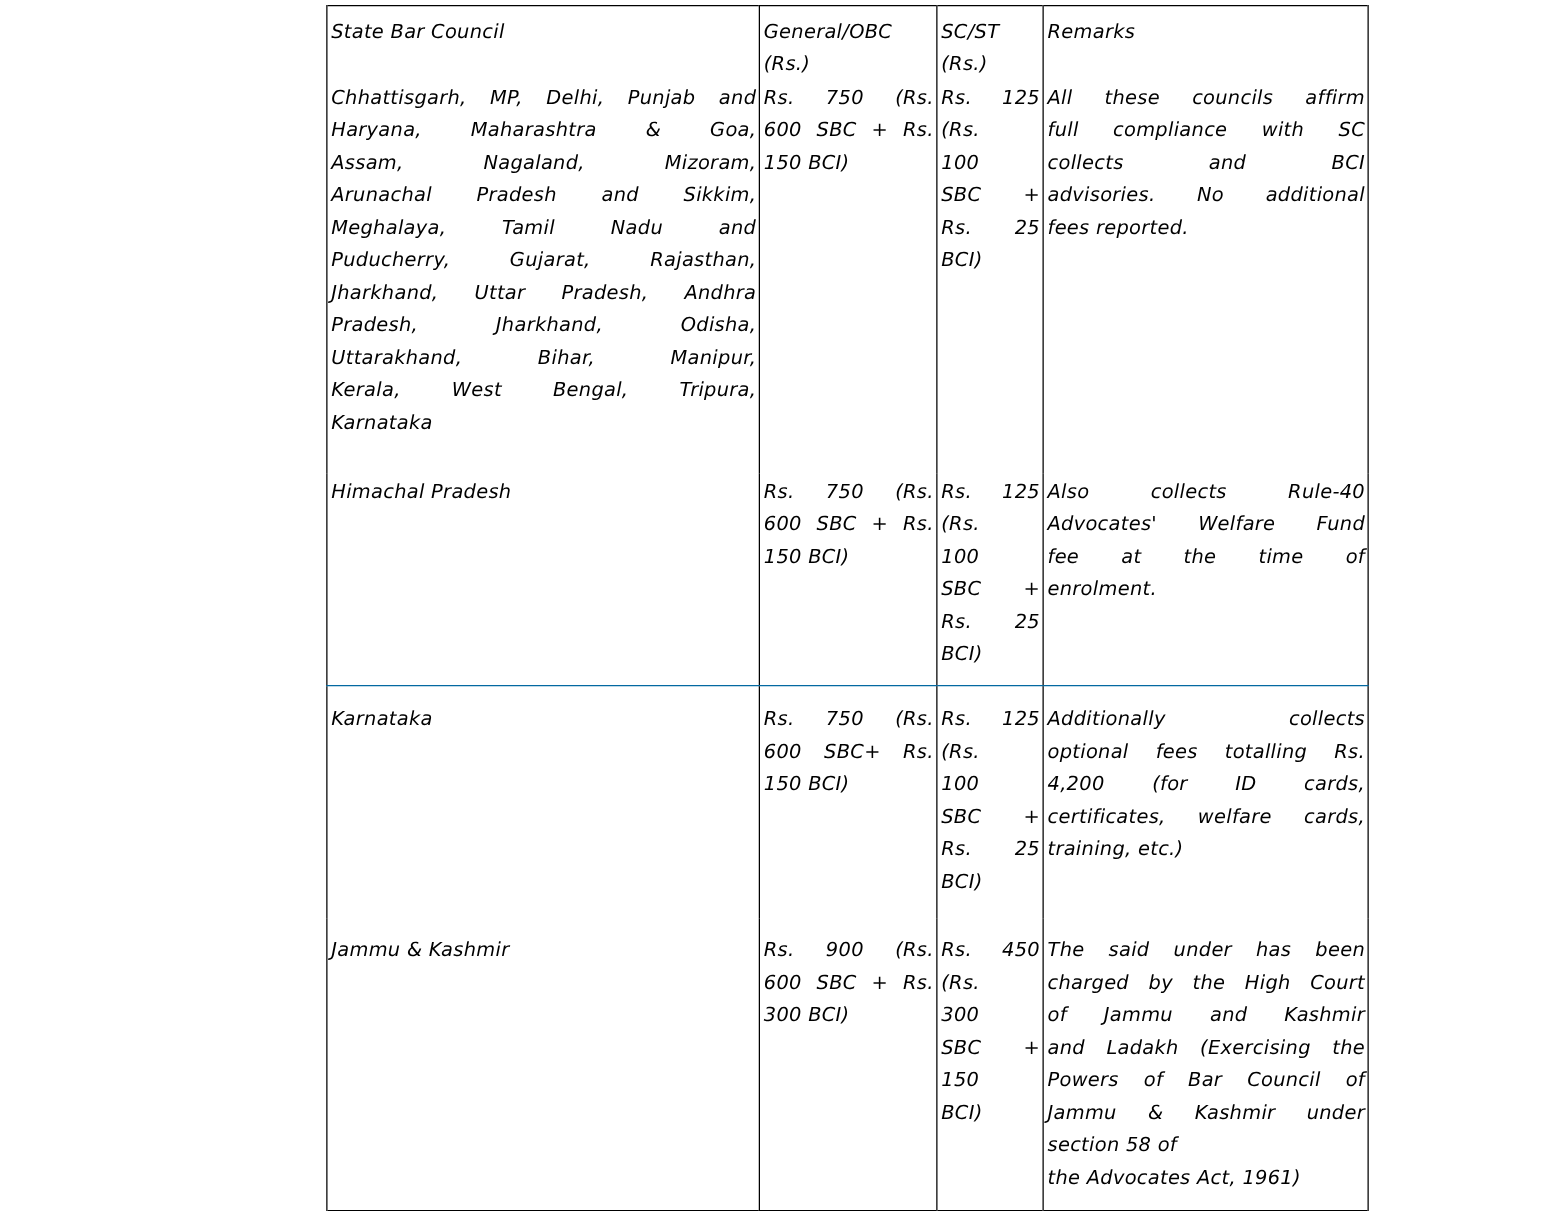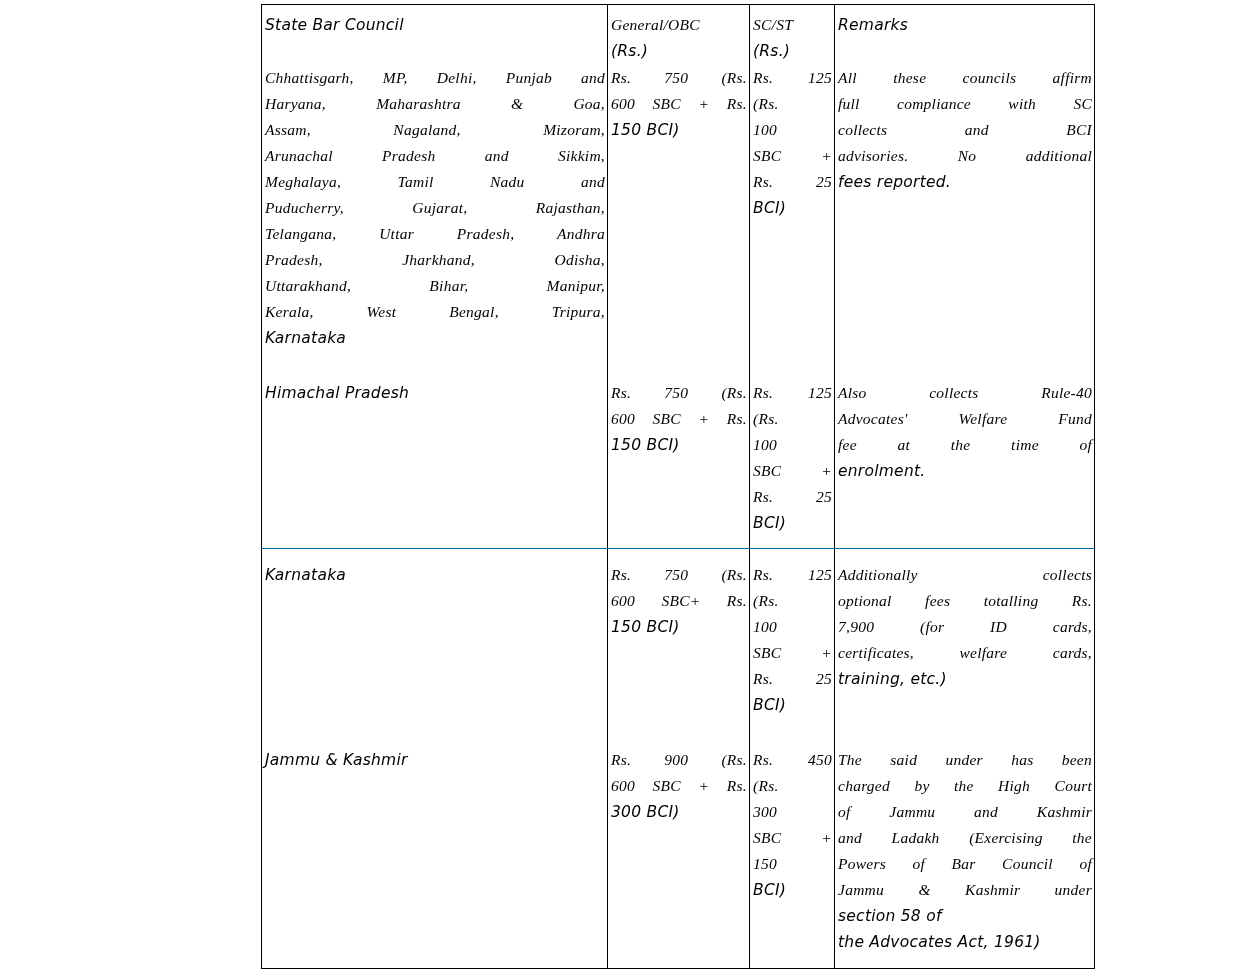--- a/index.html
+++ b/index.html
@@ -38,21 +38,20 @@
   tr.row-head th   { padding-top: 7px; }
   tr.row-0 td      { padding-top: 1px; }
   tr.row-1 td      { padding-top: 1px; }
   tr.row-2 td      { padding-top: 13px; }
   tr.row-3 td      { padding-top: 12px; }
   tr.rule-below td { border-bottom: 1px solid #0369a1; }
   
   .cell-lines div.jl {
     text-align: justify;
     text-align-last: justify;
-    font-family: Liberation Serif, serif;
   }
 </style>
 </head>
 <body>
 
 <table class="fee-table">
   <colgroup>
     <col style="width:346px">
     <col style="width:142px">
     <col style="width:85px">
@@ -78,21 +77,21 @@
   </thead>
   <tbody>
     <tr class="row-0" style="height:306px">
       <td class="cell-lines">
           <div class="jl">Chhattisgarh, MP, Delhi, Punjab and</div>
           <div class="jl">Haryana, Maharashtra &amp; Goa,</div>
           <div class="jl">Assam, Nagaland, Mizoram,</div>
           <div class="jl">Arunachal Pradesh and Sikkim,</div>
           <div class="jl">Meghalaya, Tamil Nadu and</div>
           <div class="jl">Puducherry, Gujarat, Rajasthan,</div>
-          <div class="jl">Telangana, Uttar Pradesh, Andhra</div>
+          <div class="jl">Jharkhand, Uttar Pradesh, Andhra</div>
           <div class="jl">Pradesh, Jharkhand, Odisha,</div>
           <div class="jl">Uttarakhand, Bihar, Manipur,</div>
           <div class="jl">Kerala, West Bengal, Tripura,</div>
           <div>Karnataka</div>
         </td>
       <td class="cell-lines">
           <div class="jl">Rs. 750 (Rs.</div>
           <div class="jl">600 SBC + Rs.</div>
           <div>150 BCI)</div>
         </td>
@@ -149,21 +148,21 @@
           <div class="jl">Rs. 125</div>
           <div class="jl">(Rs.</div>
           <div class="jl">100</div>
           <div class="jl">SBC +</div>
           <div class="jl">Rs. 25</div>
           <div>BCI)</div>
         </td>
       <td class="cell-lines">
           <div class="jl">Additionally collects</div>
           <div class="jl">optional fees totalling Rs.</div>
-          <div class="jl">7,900 (for ID cards,</div>
+          <div class="jl">4,200 (for ID cards,</div>
           <div class="jl">certificates, welfare cards,</div>
           <div>training, etc.)</div>
         </td>
     </tr>
     <tr class="row-3" style="height:227px">
       <td class="cell-lines">
           <div>Jammu &amp; Kashmir</div>
         </td>
       <td class="cell-lines">
           <div class="jl">Rs. 900 (Rs.</div>

